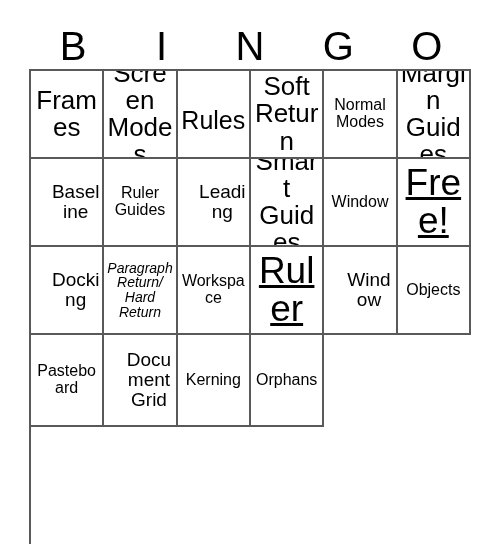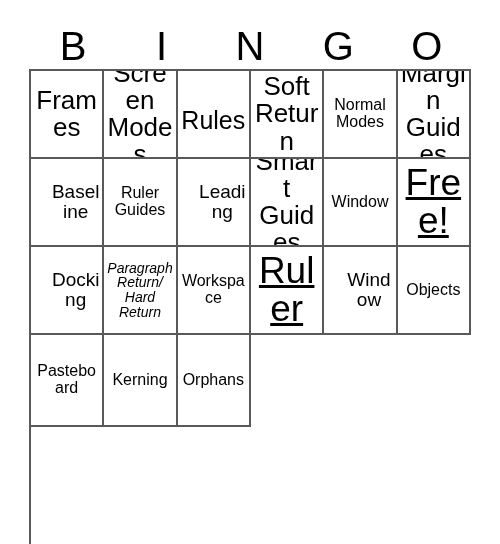--- a/index.html
+++ b/index.html
@@ -160,20 +160,24 @@
       </div>
       <div class="cell fs-sm">
         <span class="cell-text">Window</span>
       </div>
       <div class="cell fs-md">
         <span class="cell-text">Objects</span>
       </div>
       <div class="cell fs-xs">
         <span class="cell-text">Pasteboard</span>
       </div>
+      <div class="cell fs-sm">
+        <span class="cell-text">Document
+Grid</span>
+      </div>
       <div class="cell fs-md">
         <span class="cell-text">Kerning</span>
       </div>
       <div class="cell fs-md">
         <span class="cell-text">Orphans</span>
       </div>
     </div>
 
 </div>
 

